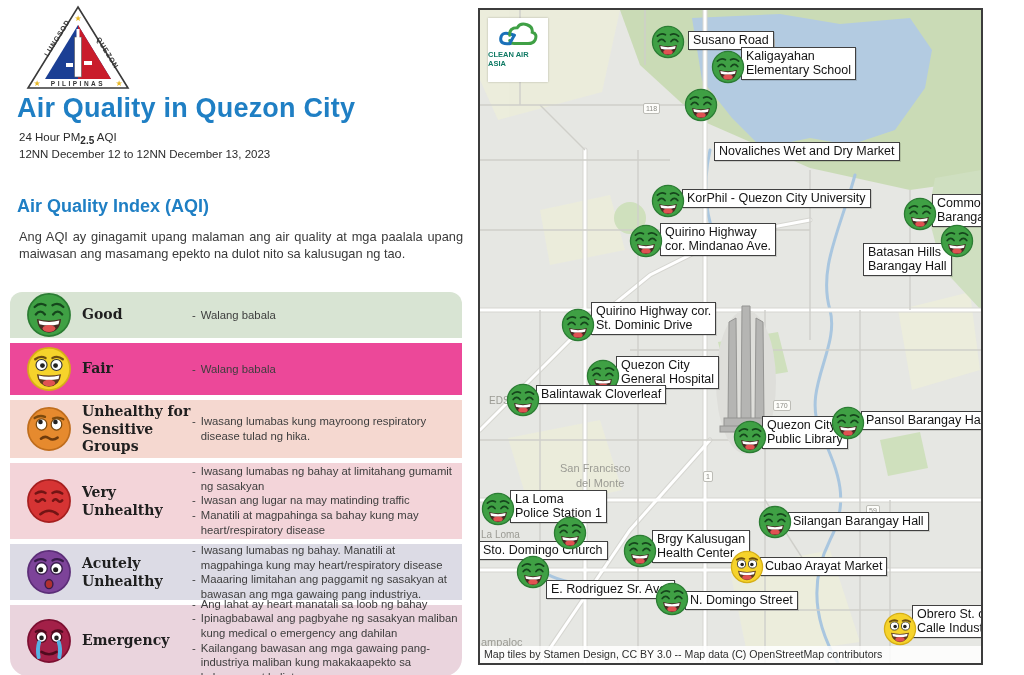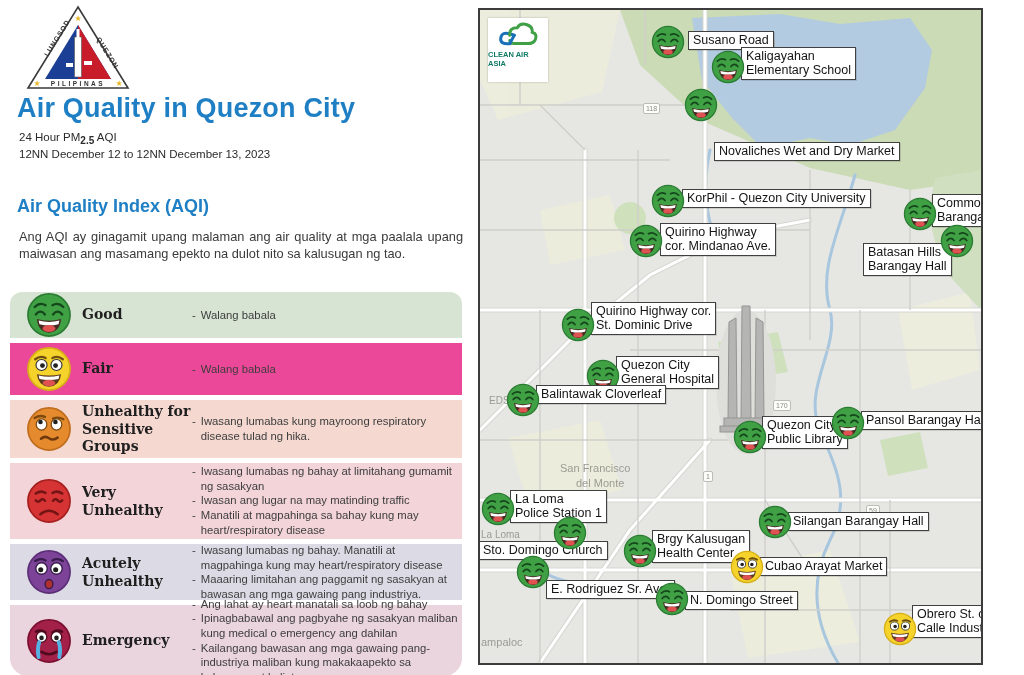--- a/index.html
+++ b/index.html
@@ -649,13 +649,14 @@
   <div class="caa-logo">
     <svg width="46" height="30" viewBox="0 0 60 40">
       <path d="M20 30 q-14 2 -13 -7 q1 -9 12 -6 l6 2" fill="none" stroke="#1a70b8" stroke-width="4" stroke-linecap="round"></path>
       <path d="M19 19 q-1 -10 10 -10 q4 -7 13 -4 q8 3 7 10 q7 2 4 10 q-3 6 -12 5 l-16 0 q-5 0 -6 -4" fill="none" stroke="#3fa045" stroke-width="4" stroke-linecap="round"></path>
       <path d="M25 19 l-6 11" fill="none" stroke="#1a70b8" stroke-width="4" stroke-linecap="round"></path>
     </svg>
     <div class="caa-t1">CLEAN AIR</div>
     <div class="caa-t1">ASIA</div>
   </div>
 
+  <div class="attribution">Map tiles by Stamen Design, CC BY 3.0 -- Map data (C) OpenStreetMap contributors</div>
 </div>
 
 </body></html>

